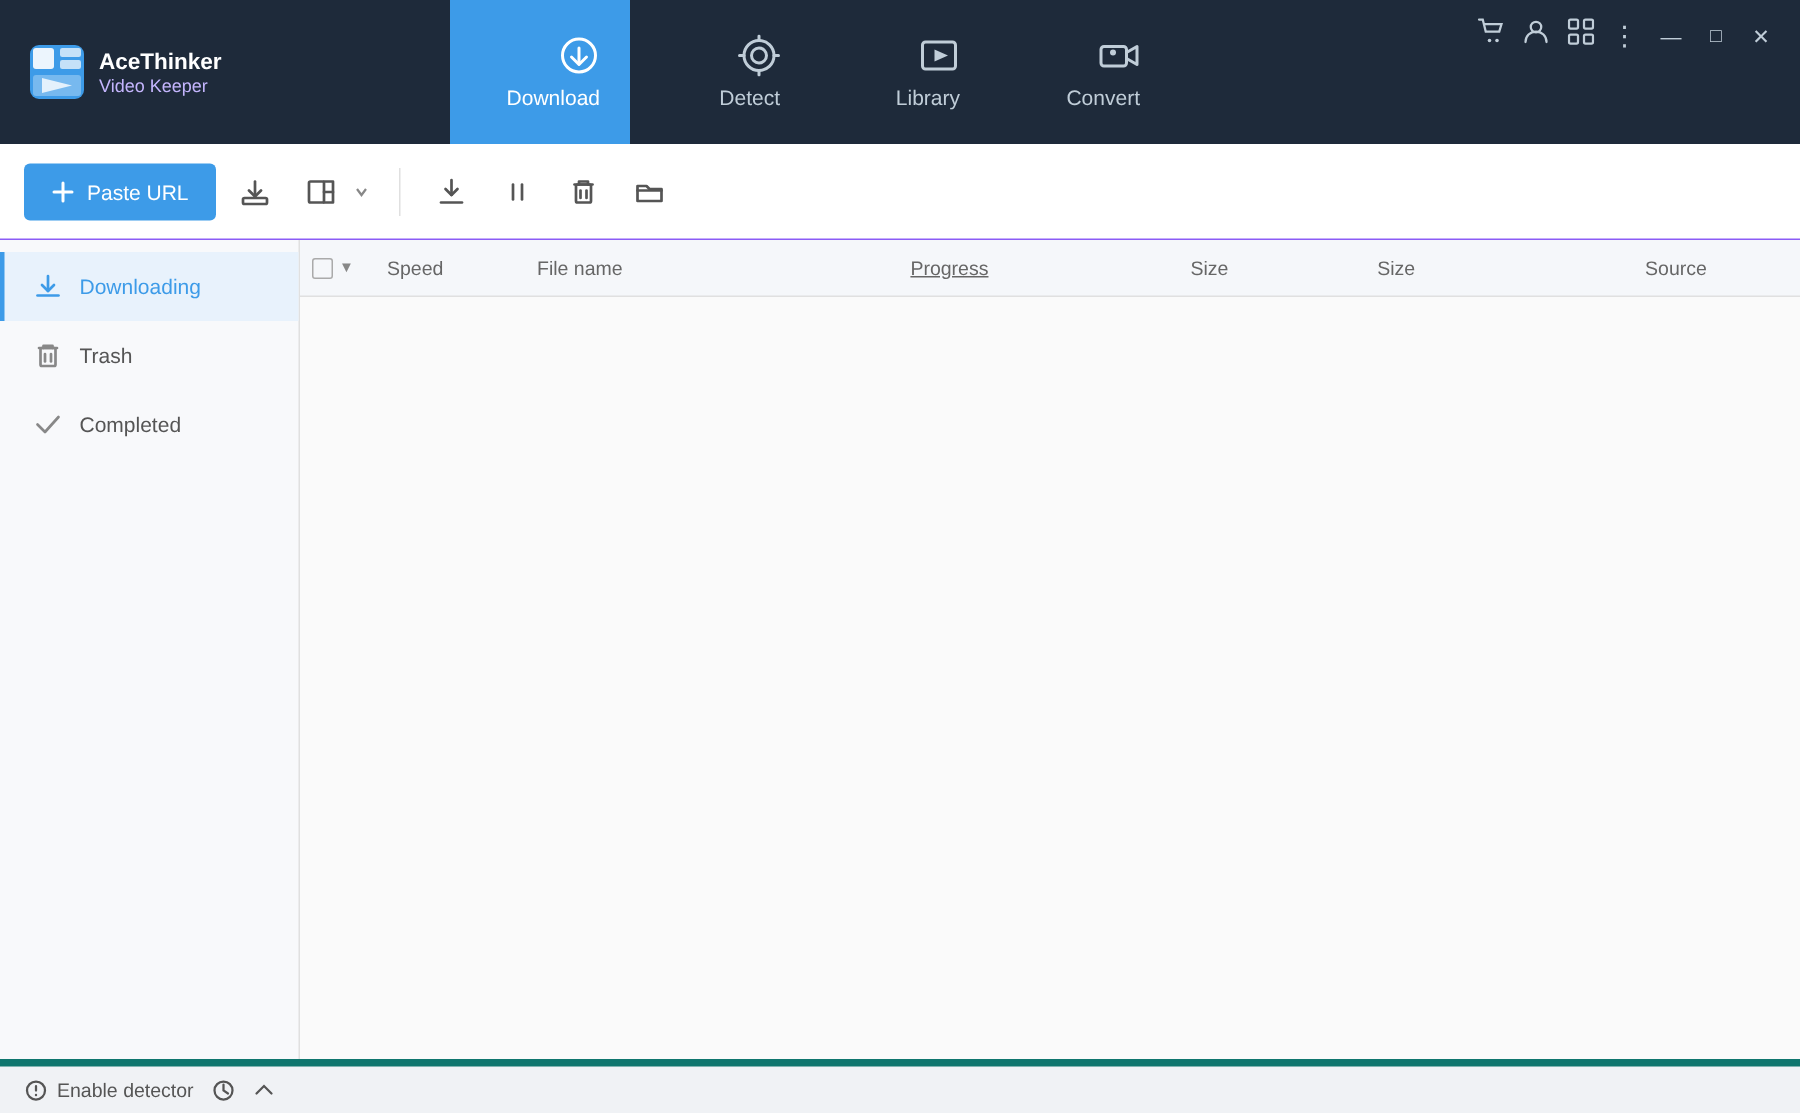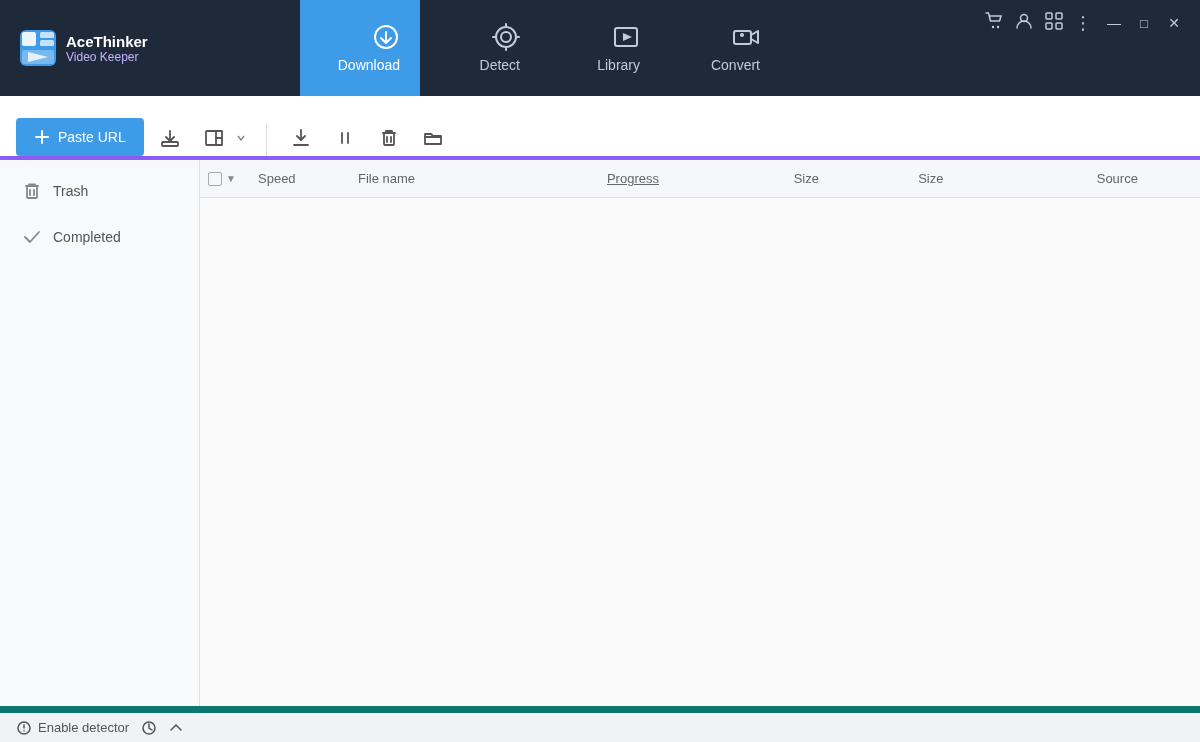--- a/index.html
+++ b/index.html
@@ -67,25 +67,25 @@
       color: #c0cdd8;
       cursor: pointer;
       font-size: 16px;
       width: 20px;
       text-align: center;
     }
 
     
     .toolbar {
       display: flex;
-      align-items: flex-end;
+      align-items: center;
       background: white;
       height: 64px;
       padding: 0 16px;
-      border-bottom: 4px solid #8b5cf6;
+      border-bottom: 1px solid #8b5cf6;
       gap: 8px;
     }
     .paste-url-btn {
       display: flex;
       align-items: center;
       background: #3d9be8;
       color: white;
       border: none;
       border-radius: 4px;
       padding: 8px 18px;
@@ -182,21 +182,21 @@
       background: #fafafa;
     }
 
     
     .statusbar {
       display: flex;
       align-items: center;
       background: #f0f2f5;
       height: 36px;
       padding: 0 16px;
-      border-top: 7px solid #0f766e;
+      border-top: 5px solid #0f766e;
       gap: 12px;
       font-size: 13px;
       color: #555;
     }
     .statusbar-btn {
       display: flex;
       align-items: center;
       gap: 6px;
       cursor: pointer;
       color: #555;
@@ -383,20 +383,28 @@
       <path d="M2 6 V16 h16 V8 H10 L8 6 Z"></path>
       <line x1="2" y1="9" x2="18" y2="9"></line>
     </svg>
   </button>
 </div>
 
 <div class="main-content">
 
   <div class="sidebar">
 
+    <div class="sidebar-item active">
+      <svg viewBox="0 0 18 18" fill="none" stroke="#3d9be8" stroke-width="1.8" stroke-linecap="round" stroke-linejoin="round">
+        <line x1="9" y1="2" x2="9" y2="12"></line>
+        <polyline points="5,8 9,12 13,8"></polyline>
+        <line x1="2" y1="15" x2="16" y2="15"></line>
+      </svg>
+      <span>Downloading</span>
+    </div>
 
     <div class="sidebar-item">
       <svg viewBox="0 0 18 18" fill="none" stroke="#888" stroke-width="1.8" stroke-linecap="round" stroke-linejoin="round">
         <polyline points="3,4 15,4"></polyline>
         <path d="M6,4 V2.5 h6 V4"></path>
         <rect x="4" y="4" width="10" height="12" rx="1"></rect>
         <line x1="7" y1="8" x2="7" y2="13"></line>
         <line x1="11" y1="8" x2="11" y2="13"></line>
       </svg>
       <span>Trash</span>

